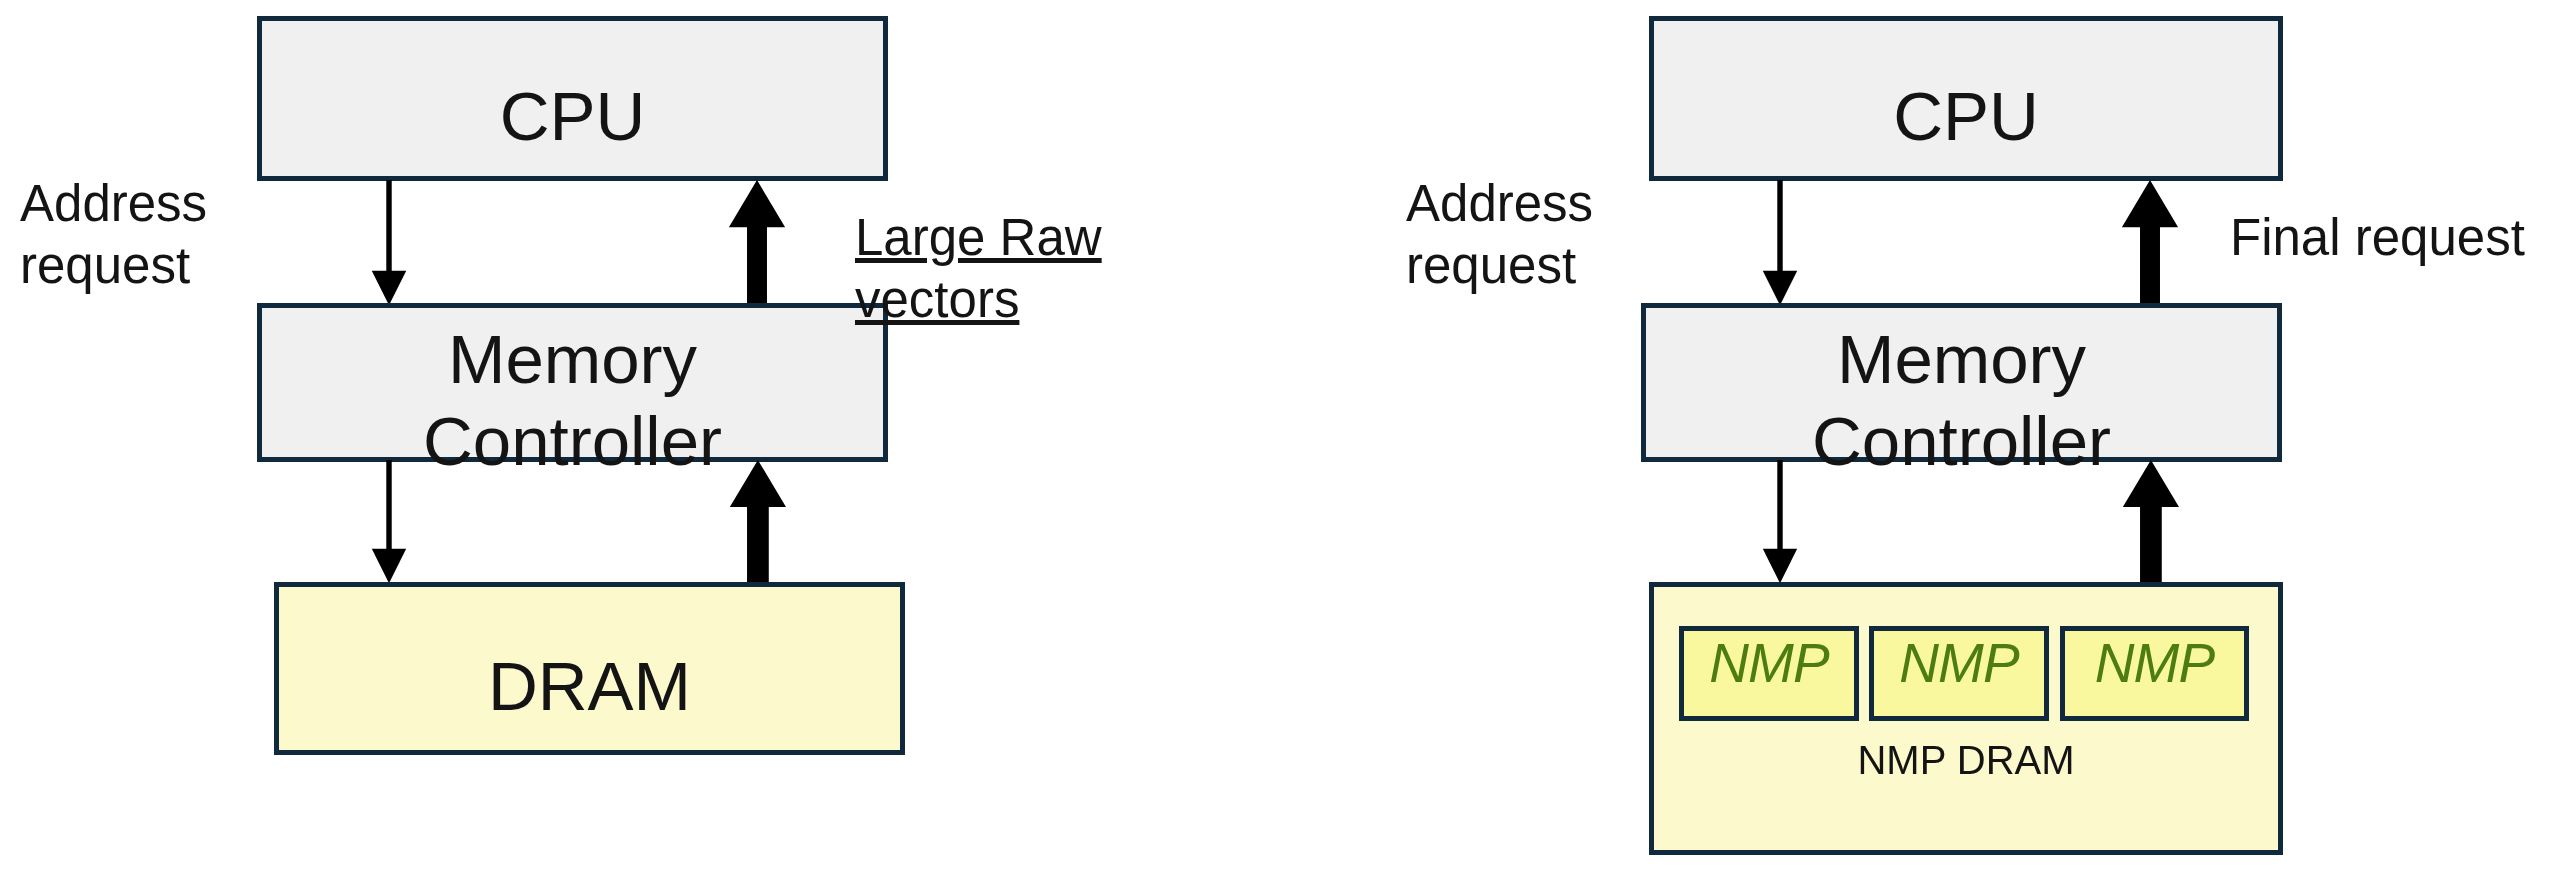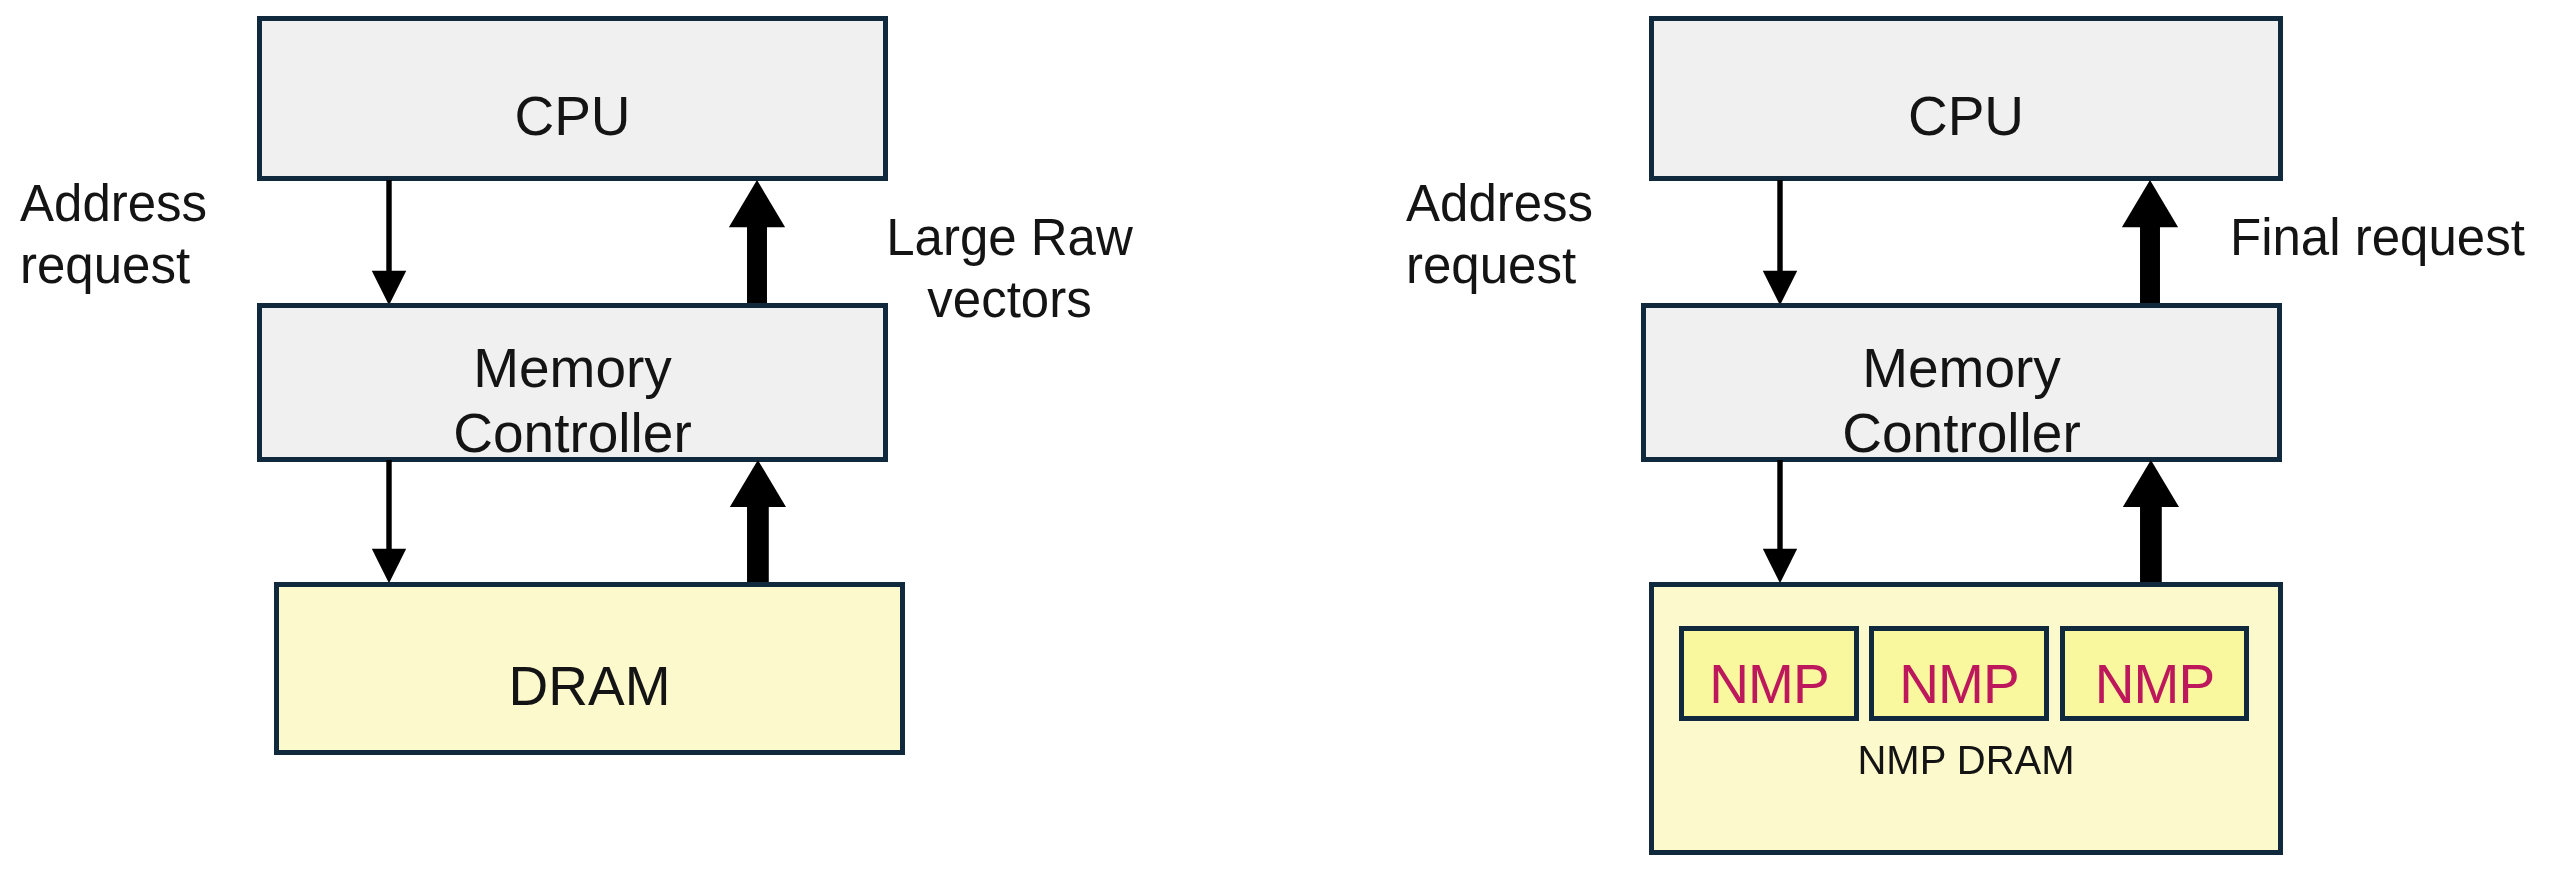--- a/index.html
+++ b/index.html
@@ -29,38 +29,39 @@
     line-height: 1.18;
   }
   .box-gray { background: #f0f0f0; }
   .box-yellow { background: #fcf9cd; }
   .nmp-chip {
     position: absolute;
     box-sizing: border-box;
     border: 5.5px solid #10293c;
     background: #faf89e;
     display: flex;
-    align-items: flex-end;
+    align-items: flex-start;
     justify-content: center;
-    color: #be185d;
+    color: #4d7c0f;
     font-size: 55px;
     letter-spacing: -0.9px;
+    font-style: italic;
   }
   .label {
     position: absolute;
     color: #1a1a1a;
     font-size: 51px;
     line-height: 1.22;
     white-space: pre-line;
     color: #141414;
   }
   .label-left { text-align: left; }
-  .label-center { text-align: center; }
+  .label-center { text-align: left; text-decoration: underline; }
   .boxtext {
-    font-size: 55px;
+    font-size: 69px;
     white-space: pre-line;
     color: #141414;
     margin-top: 36px;
   }
   .inner-caption {
     position: absolute;
     font-size: 40px;
     color: #141414;
     text-align: center;
     white-space: nowrap;

